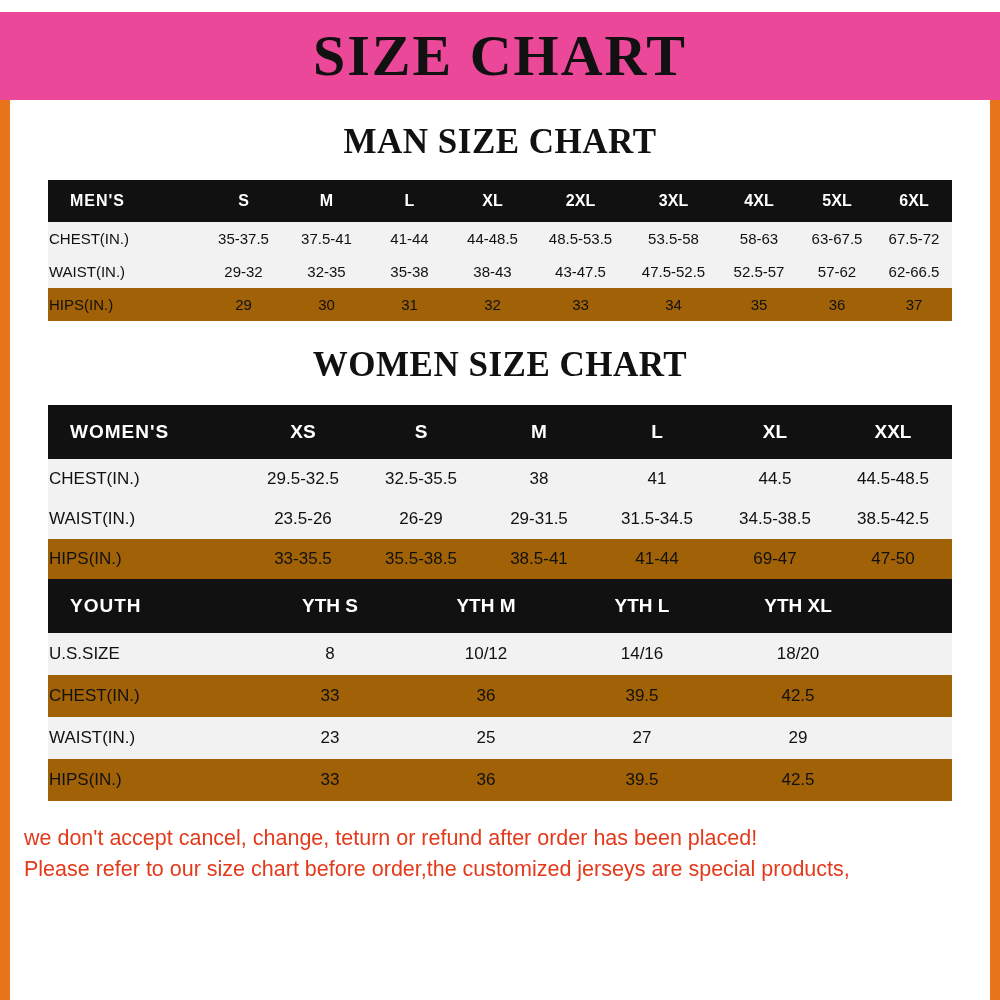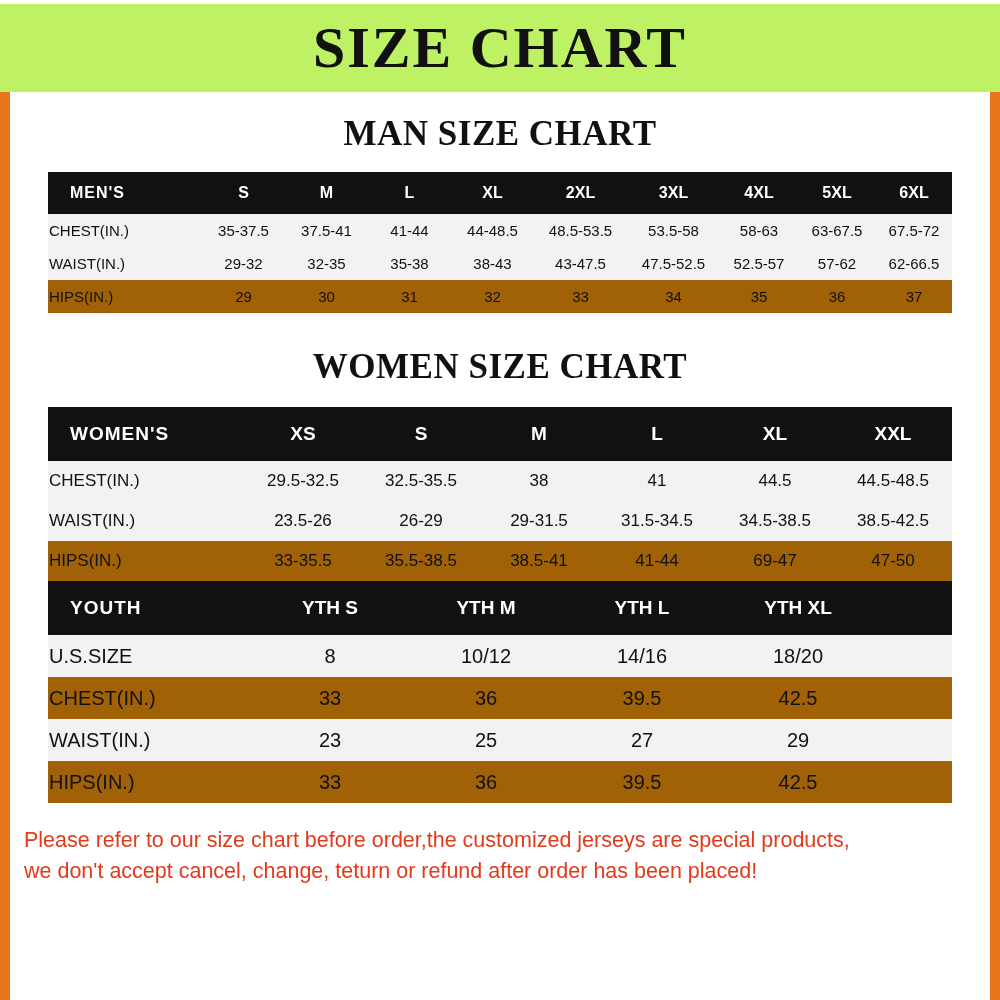--- a/index.html
+++ b/index.html
@@ -16,45 +16,45 @@
   .page {
     width: 1000px;
     height: 1000px;
     position: relative;
     box-sizing: border-box;
     border-left: 10px solid #E8751A;
     border-right: 10px solid #E8751A;
     background: #ffffff;
   }
   .banner {
-    background: #bef264;
+    background: #ec4899;
     height: 88px;
     display: flex;
     align-items: center;
     justify-content: center;
-    margin: 4px -10px;
+    margin: 12px -10px;
   }
   .banner-title {
     font-family: "Liberation Serif", serif;
     font-weight: bold;
     font-size: 58px;
     letter-spacing: 2px;
     color: #111111;
     line-height: 1;
   }
   .section-title {
     text-align: center;
     font-family: "Liberation Serif", serif;
     font-weight: bold;
     font-size: 35px;
     color: #111111;
     letter-spacing: 0.5px;
   }
   .man-title { margin-top: 22px; margin-bottom: 18px; }
-  .women-title { margin-top: 34px; margin-bottom: 20px; }
+  .women-title { margin-top: 24px; margin-bottom: 20px; }
   .youth-title { margin-top: 28px; margin-bottom: 20px; }
 
   table {
     border-collapse: collapse;
     margin: 0 auto;
     table-layout: fixed;
   }
   .tbl-man { width: 904px; }
   .tbl-women { width: 904px; }
   .tbl-youth { width: 904px; }
@@ -79,21 +79,21 @@
     padding-left: 22px;
     letter-spacing: 1px;
   }
   tbody td {
     text-align: center;
     color: #111111;
     white-space: nowrap;
   }
   .tbl-man tbody td { font-size: 15px; height: 31px; }
   .tbl-women tbody td { font-size: 17px; height: 38px; }
-  .tbl-youth tbody td { font-size: 20px; height: 40px; }
+  .tbl-youth tbody td { font-size: 17px; height: 40px; }
 
   tbody tr.odd td { background: #f2f2f2; }
   tbody tr.even td { background: #a16207; }
 
   tbody td.rowlabel {
     text-align: left;
   }
 
   .note {
     margin: 22px 0 0 0;
@@ -287,17 +287,17 @@
         <td>33</td>
         <td>36</td>
         <td>39.5</td>
         <td>42.5</td>
         <td></td>
       </tr>
     </tbody>
   </table>
 
   <div class="note">
+    <div>we don't accept cancel, change, teturn or refund after order has been placed!</div>
     <div>Please refer to our size chart before order,the customized jerseys are special products,</div>
-    <div>we don't accept cancel, change, teturn or refund after order has been placed!</div>
   </div>
 
 </div>
 
 </body></html>

